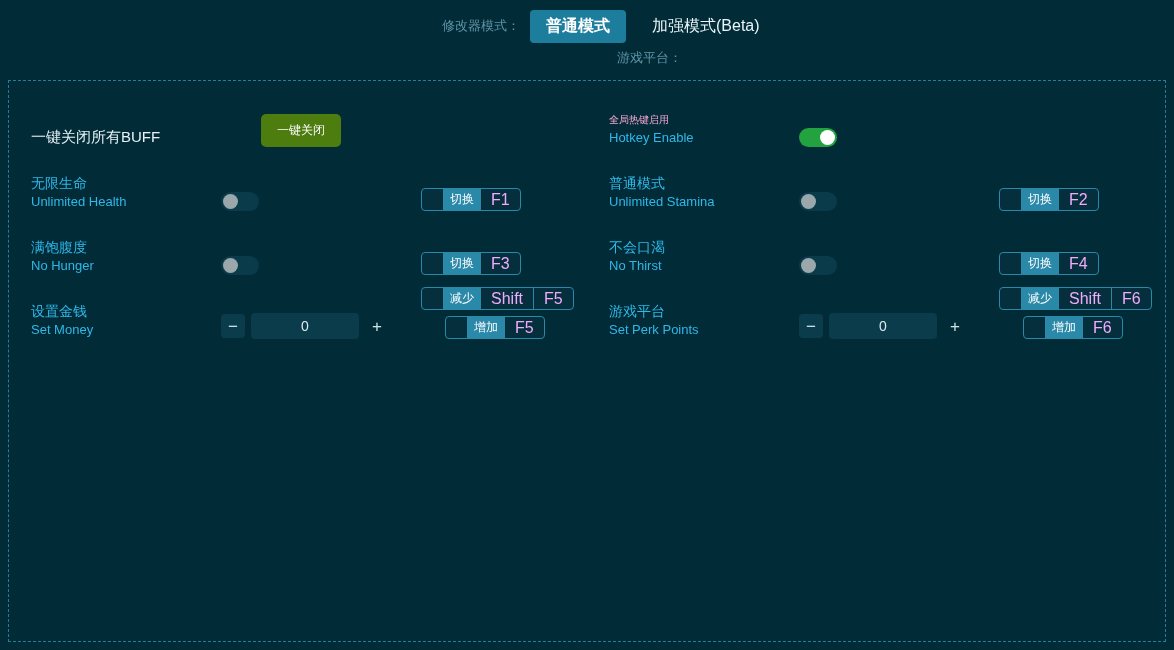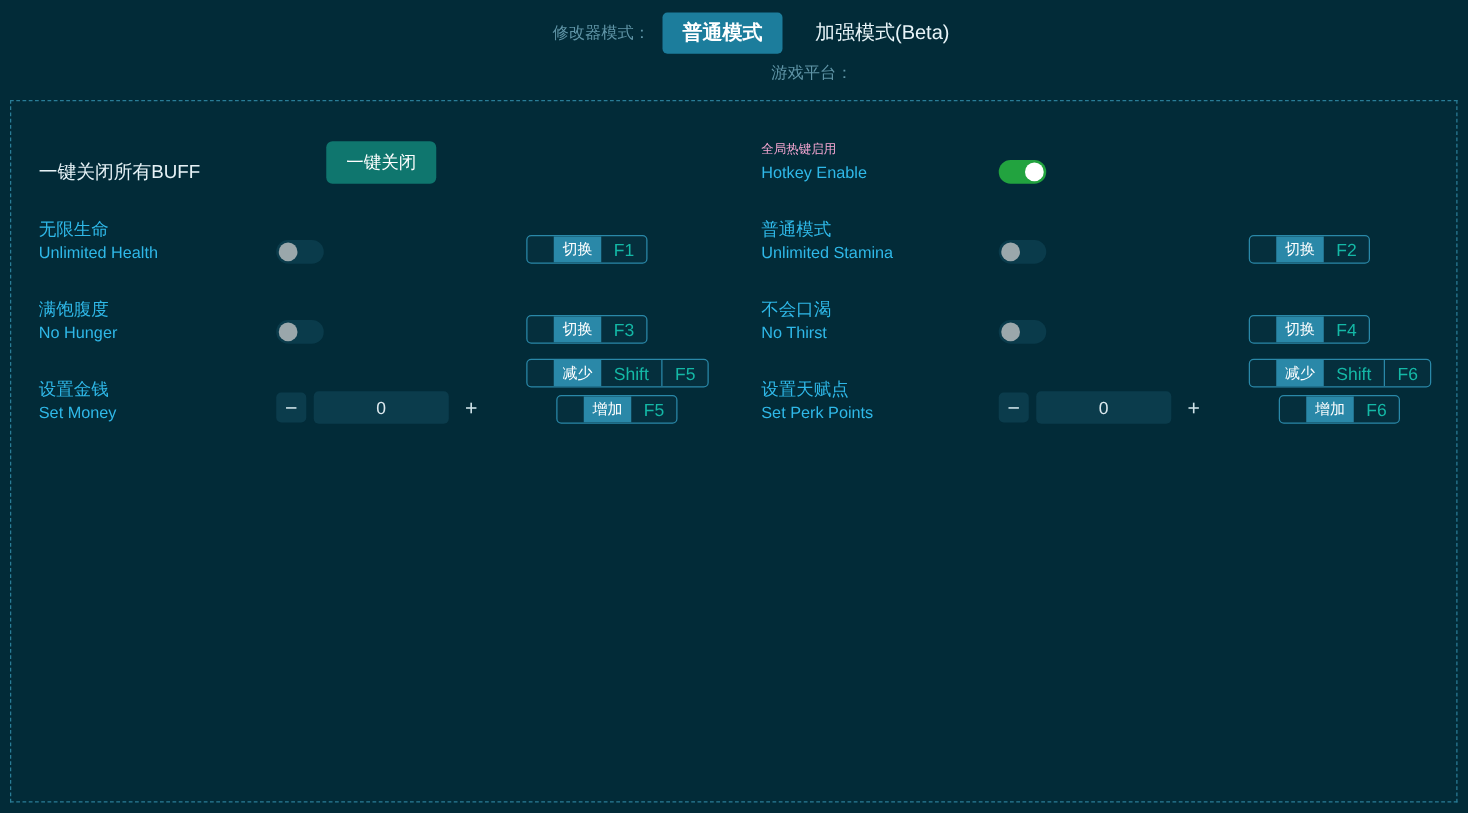--- a/index.html
+++ b/index.html
@@ -169,22 +169,22 @@
     background: #2a88a8;
     color: #ffffff;
     font-size: 12px;
     font-weight: normal;
     padding: 0 7px;
     display: flex;
     align-items: center;
     margin-left: 21px;
   }
   .hk .key {
-    color: #14b8a6;
-    font-size: 14px;
+    color: #f0abfc;
+    font-size: 16px;
     padding: 9px 10px;
     display: flex;
     align-items: center;
     min-width: 36px;
     justify-content: center;
   }
   .hk .key + .key { border-left: 1px solid #2a88a8; }
 
   
   .stepper {
@@ -214,23 +214,23 @@
     color: #dce9ee;
     font-size: 14px;
     display: flex;
     align-items: center;
     justify-content: center;
     cursor: text;
   }
 
   
   .row-btn {
-    background: #0f766e;
+    background: #4d7c0f;
     color: #ffffff;
-    font-size: 14px;
+    font-size: 12px;
     border-radius: 5px;
     padding: 8px 16px;
     cursor: pointer;
     white-space: nowrap;
   }
 </style>
 </head>
 <body>
 
 <div class="header">
@@ -365,21 +365,21 @@
         <div class="hk-cell">
           <div class="hk">
             <span class="act">切换</span>
             <span class="key">F4</span>
           </div>
         </div>
       </div>
 
       <div class="row">
         <div class="labels">
-          <div class="lbl-cn">设置天赋点</div>
+          <div class="lbl-cn">游戏平台</div>
           <div class="lbl-en">Set Perk Points</div>
         </div>
         <div class="stepper">
           <div class="step-btn">−</div>
           <div class="step-val">0</div>
           <div class="step-btn plain">+</div>
         </div>
         <div class="hk-cell">
           <div class="hk">
             <span class="act">减少</span>

